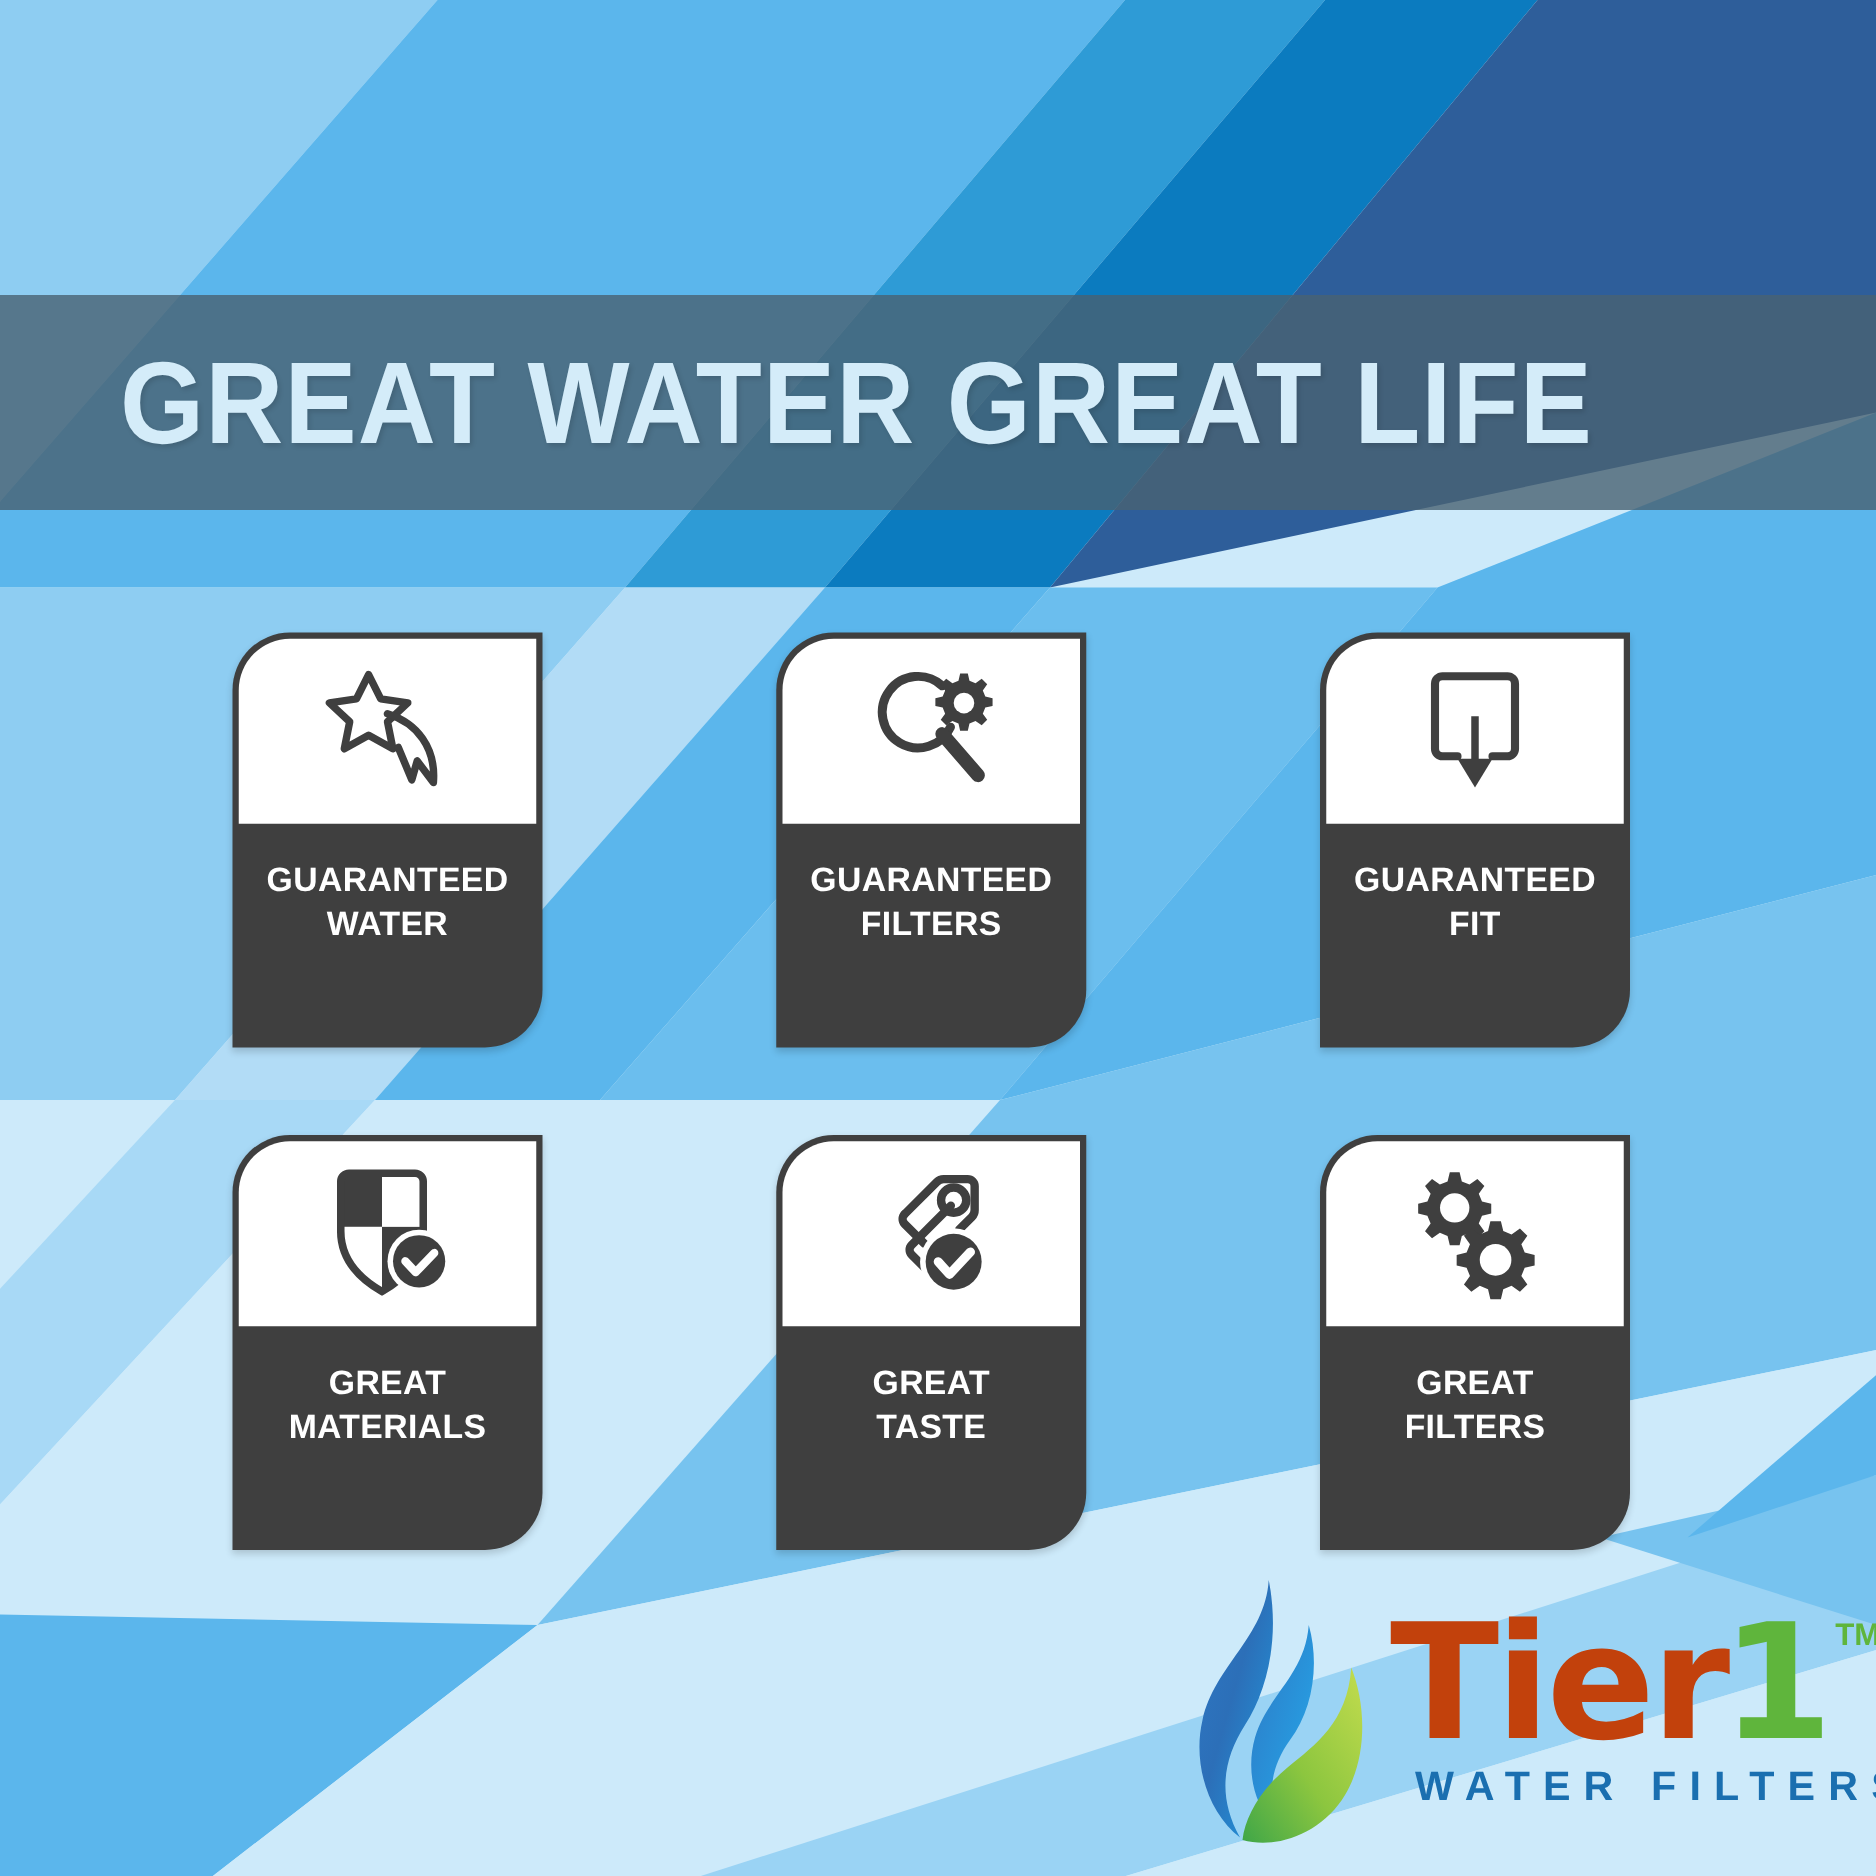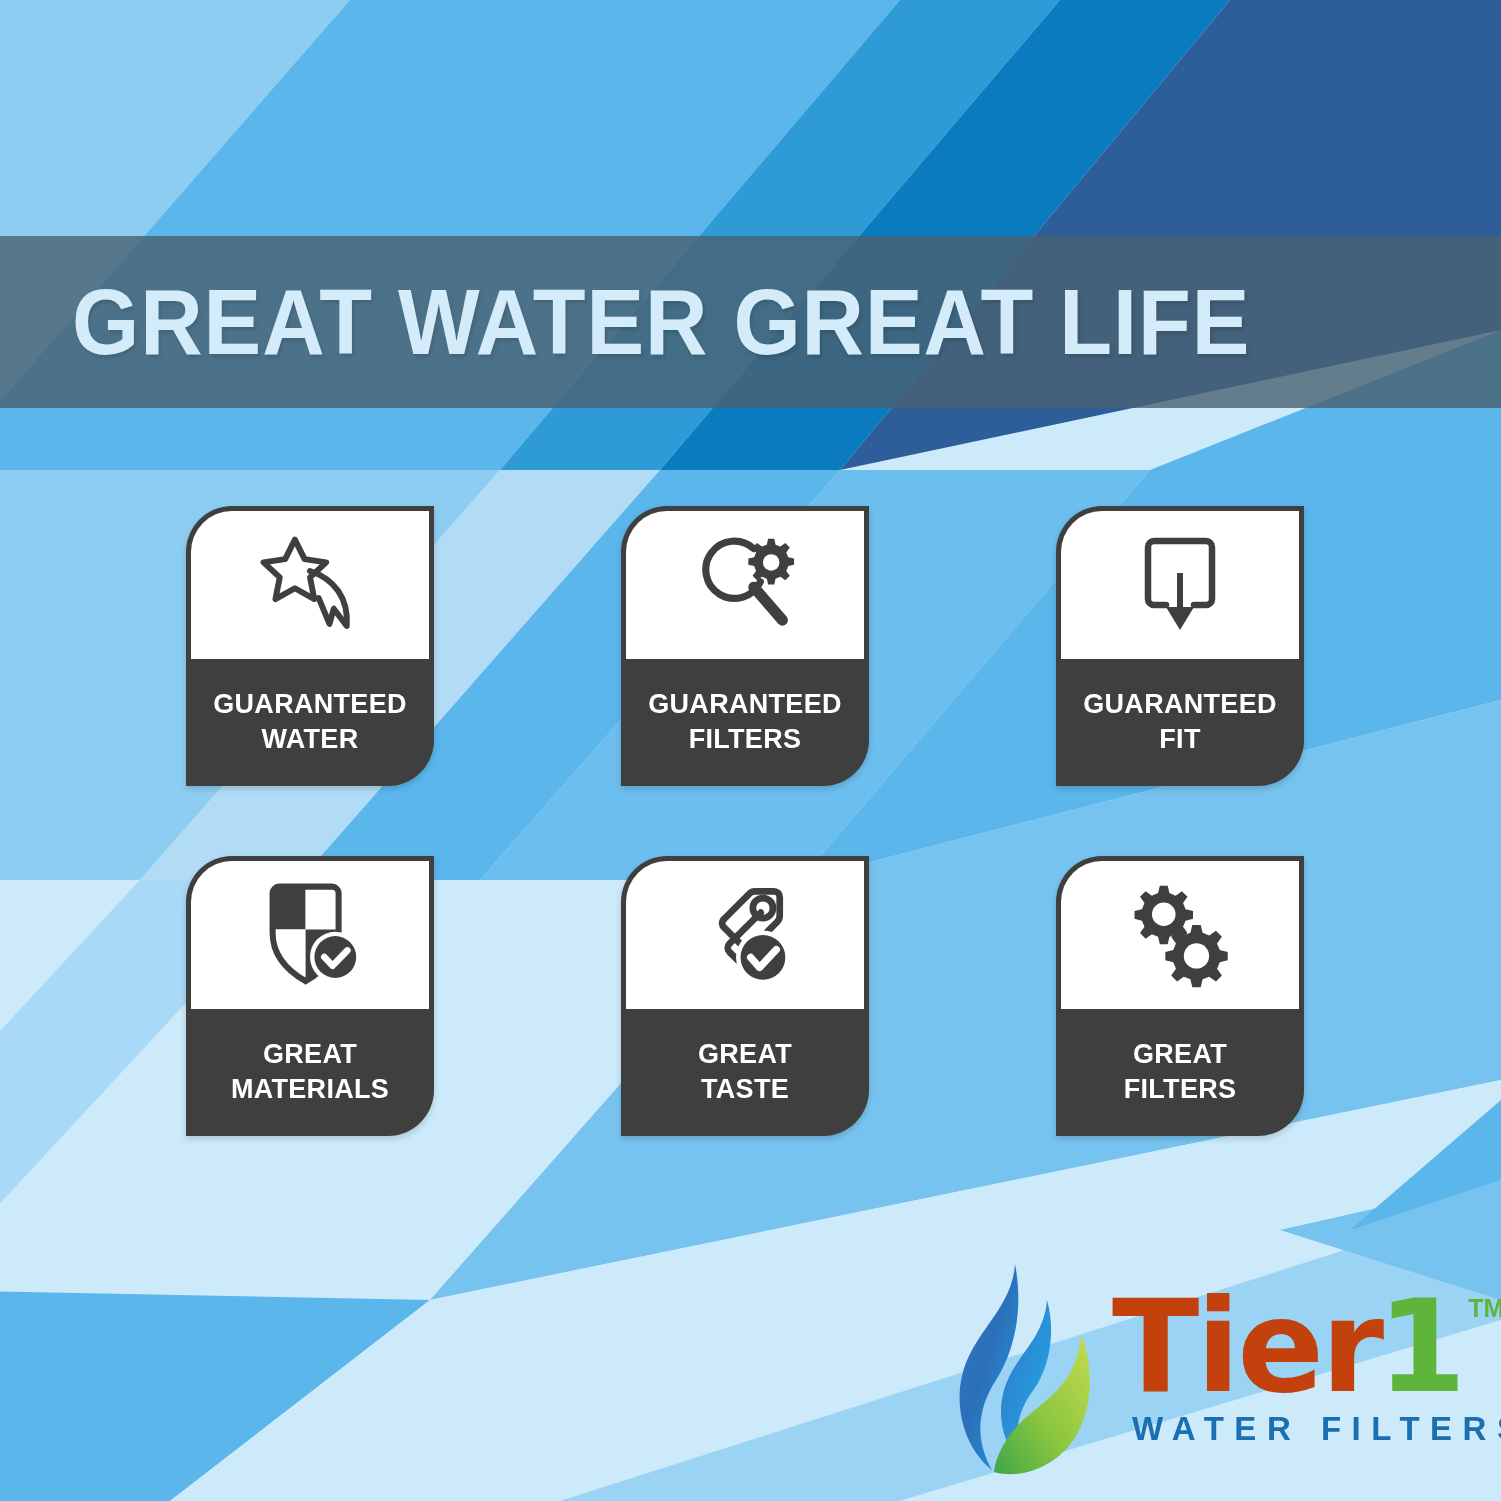--- a/index.html
+++ b/index.html
@@ -22,21 +22,21 @@
 
   
   #headline-banner {
     position:absolute;
     left:0; top:236px;
     width:1501px; height:172px;
     background:rgba(72,98,114,0.80);
     z-index:2;
     display:flex;
     align-items:center;
-    padding-left:72px;
+    padding-left:96px;
   }
   #headline-text {
     color:#D4ECF9;
     font-family:"Liberation Sans Narrow","Liberation Sans", sans-serif;
     font-size:93px;
     font-weight:bold;
     letter-spacing:1px;
     line-height:1;
     white-space:nowrap;
     transform:scaleX(0.93);
@@ -50,21 +50,21 @@
     left:186px; top:506px;
     width:1150px;
     z-index:3;
     display:grid;
     grid-template-columns:repeat(3, 248px);
     grid-column-gap:187px;
     grid-row-gap:70px;
   }
   .feature-card {
     width:248px;
-    height:280px;
+    height:332px;
     background:#3F3F3F;
     border-radius:46px 0 46px 0;
     display:flex;
     flex-direction:column;
     overflow:hidden;
     box-shadow:0 3px 6px rgba(0,0,0,0.16);
   }
   .card-icon-area {
     height:148px;
     margin:5px 5px 0 5px;

